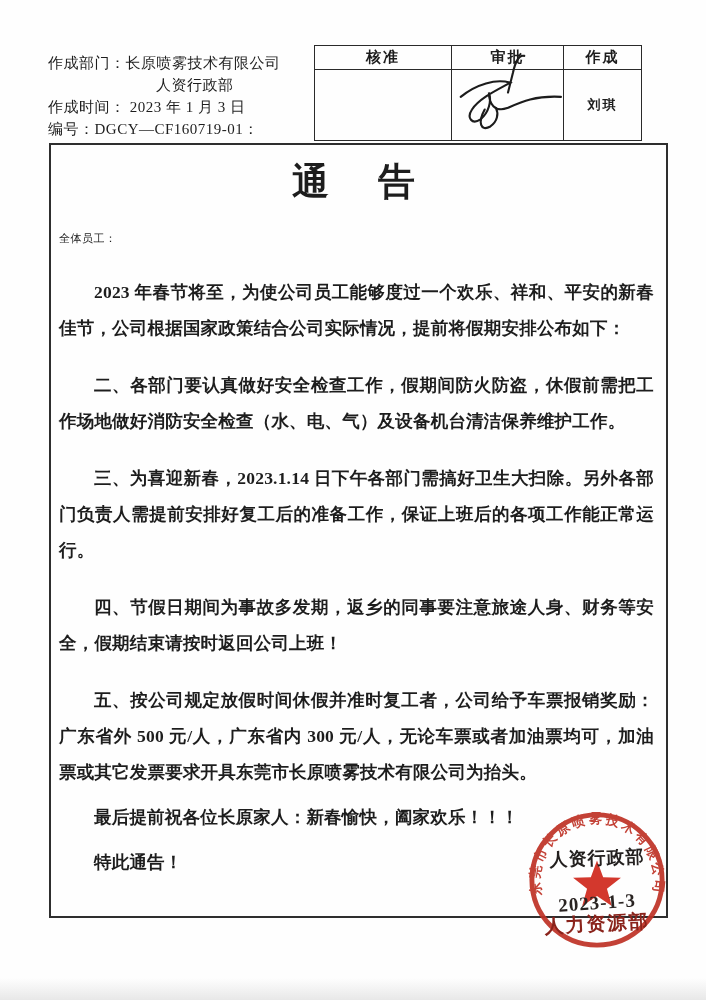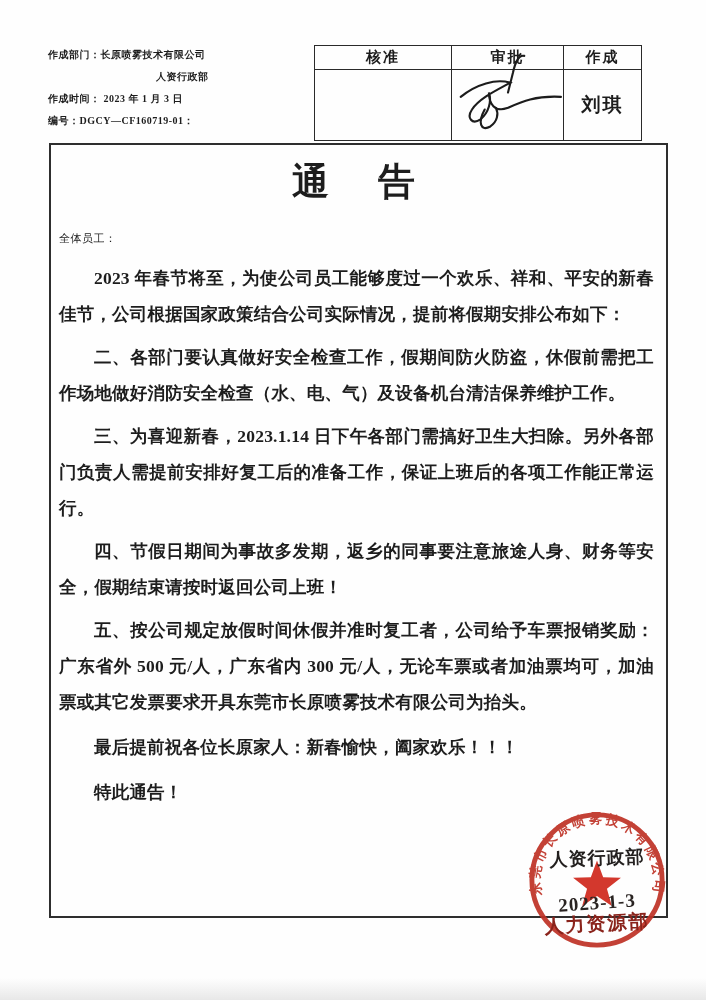--- a/index.html
+++ b/index.html
@@ -13,40 +13,40 @@
   }
 
   
   .photo-shadow {
     position: absolute; left: 0; right: 0; bottom: 0; height: 22px;
     background: linear-gradient(180deg, rgba(255,255,255,0), rgba(190,190,190,.35));
   }
 
   
   .meta-block {
-    position: absolute; left: 48px; top: 44px; width: 290px;
-    font-size: 10px; font-weight: 700; line-height: 22px;
+    position: absolute; left: 48px; top: 52px; width: 290px;
+    font-size: 15px; font-weight: 400; line-height: 22px;
     letter-spacing: 0.5px;
   }
   .meta-line { white-space: nowrap; }
   .meta-line.indent { padding-left: 108px; }
 
   
   .approval-table {
     position: absolute; left: 314px; top: 45px;
     border-collapse: collapse;
     font-size: 15px;
   }
   .approval-table th, .approval-table td {
     border: 1.6px solid #2a2a2a;
     text-align: center; vertical-align: middle;
     font-weight: 700;
   }
   .approval-table th { height: 24px; letter-spacing: 2px; }
-  .approval-table td { height: 71px; font-size: 19px; letter-spacing: 2px; }
+  .approval-table td { height: 71px; font-size: 13px; letter-spacing: 2px; }
   .col-hezhun  { width: 137px; }
   .col-shenpi  { width: 112px; }
   .col-zuocheng{ width: 78px;  }
   .sig-cell { position: relative; overflow: visible; }
   .sig-svg {
     position: absolute; left: -4px; top: -26px; width: 120px; height: 100px;
     pointer-events: none;
   }
 
   
@@ -64,21 +64,21 @@
   .salutation {
     font-size: 11px; font-weight: 400;
     margin-top: 16px; line-height: 30px;
     letter-spacing: 0.5px;
   }
   .para {
     font-size: 17.5px; font-weight: 600;
     line-height: 36px;
     text-indent: 2em;
     text-align: justify;
-    margin-top: 7px;
+    margin-top: 21px;
     letter-spacing: 0.2px;
   }
   .para.closing { margin-top: 9px; }
 
   
   .stamp {
     position: absolute; left: 527px; top: 810px; width: 140px; height: 140px;
     z-index: 5;
   }
   .stamp-svg { position: absolute; inset: 0; width: 100%; height: 100%; z-index: 1; opacity: .92; }

